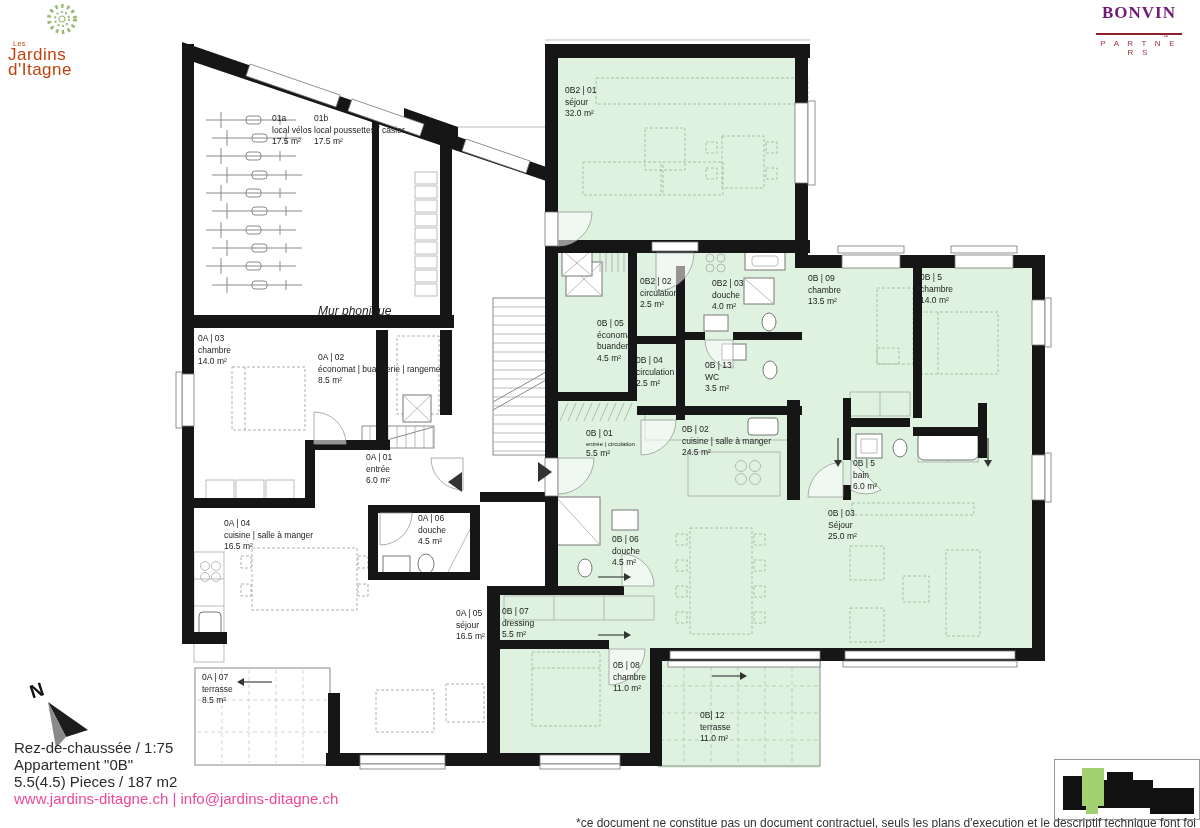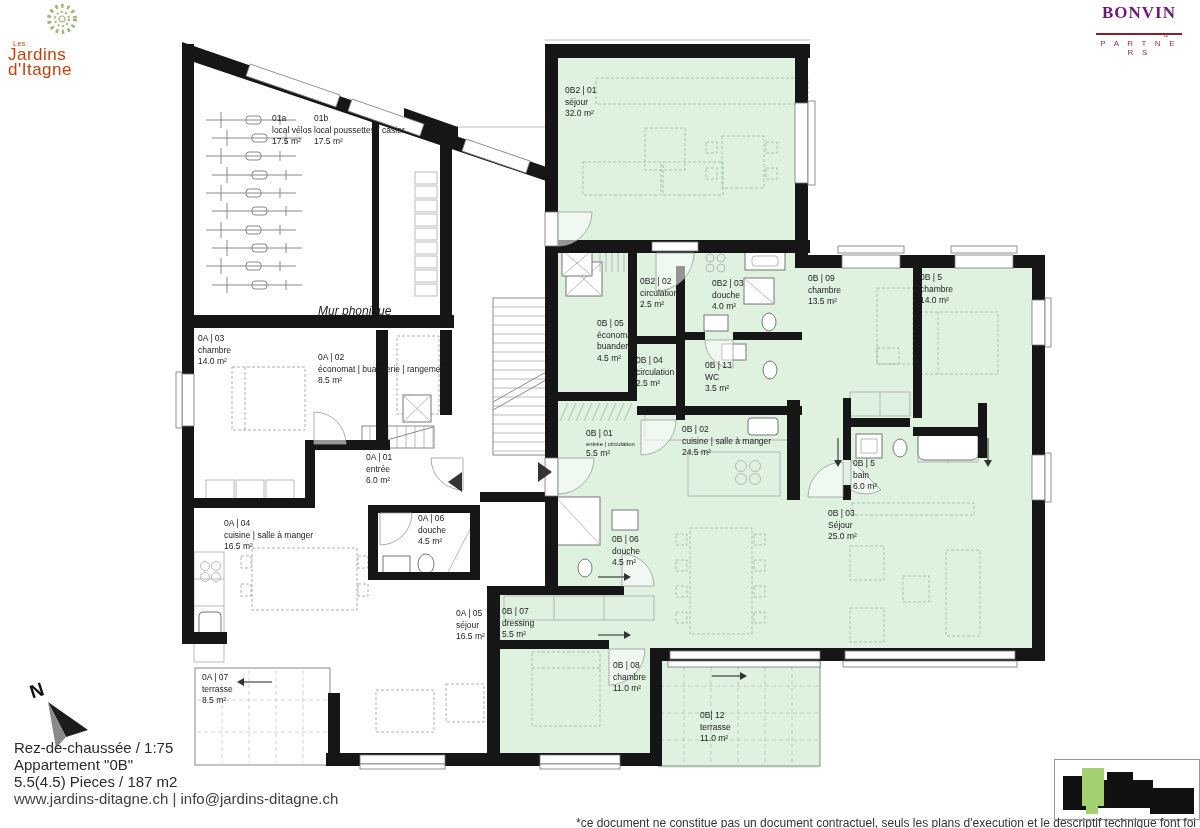--- a/index.html
+++ b/index.html
@@ -15,21 +15,21 @@
   #site-logo .les{font-size:7px;margin-left:5px;letter-spacing:.5px;}
   #site-logo .l1,#site-logo .l2x{font-size:17px;letter-spacing:.5px;line-height:15px;}
   
   #arch-logo{position:absolute;right:18px;top:3px;width:86px;text-align:center;}
   #arch-logo .name{font-family:"Liberation Serif",serif;font-weight:bold;font-size:17px;
      letter-spacing:1px;color:#701a75;border-bottom:2px solid #8e1c2b;padding-bottom:10px;}
   #arch-logo .amp{font-size:6px;color:#9e2f3e;line-height:4px;position:relative;top:-2px;text-align:right;padding-right:14px;}
   #arch-logo .sub{font-size:8px;letter-spacing:3.2px;color:#9e2f3e;margin-top:0px;}
   
   #title-block{position:absolute;left:14px;top:739px;font-size:15px;line-height:17px;color:#2b2b2b;}
-  #title-block .contact{color:#404040;}
+  #title-block .contact{color:#ec4899;}
   
   .north-n{position:absolute;left:30px;top:680px;font-size:19px;font-weight:bold;color:#111;
      transform:rotate(-18deg);}
   
   #key-plan{position:absolute;left:1054px;top:759px;width:144px;height:59px;border:1px solid #999;background:#fff;}
   #disclaimer{position:absolute;right:4px;top:816px;font-size:12px;color:#333;white-space:nowrap;}
 </style>
 </head>
 <body>
 

